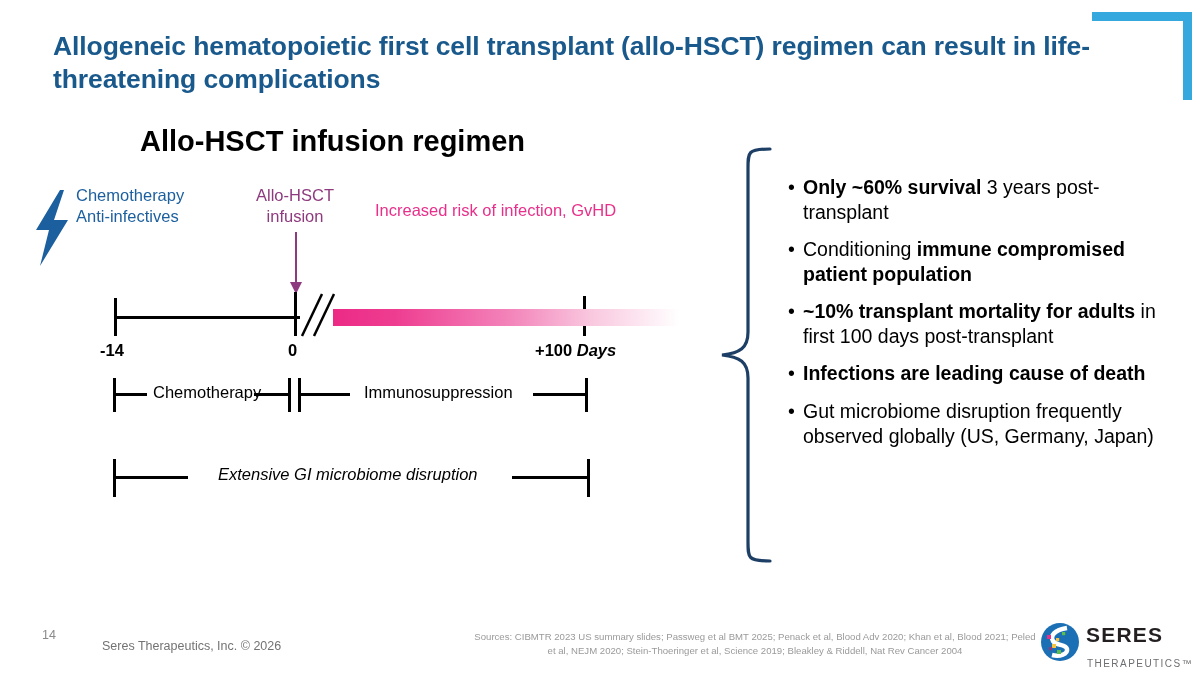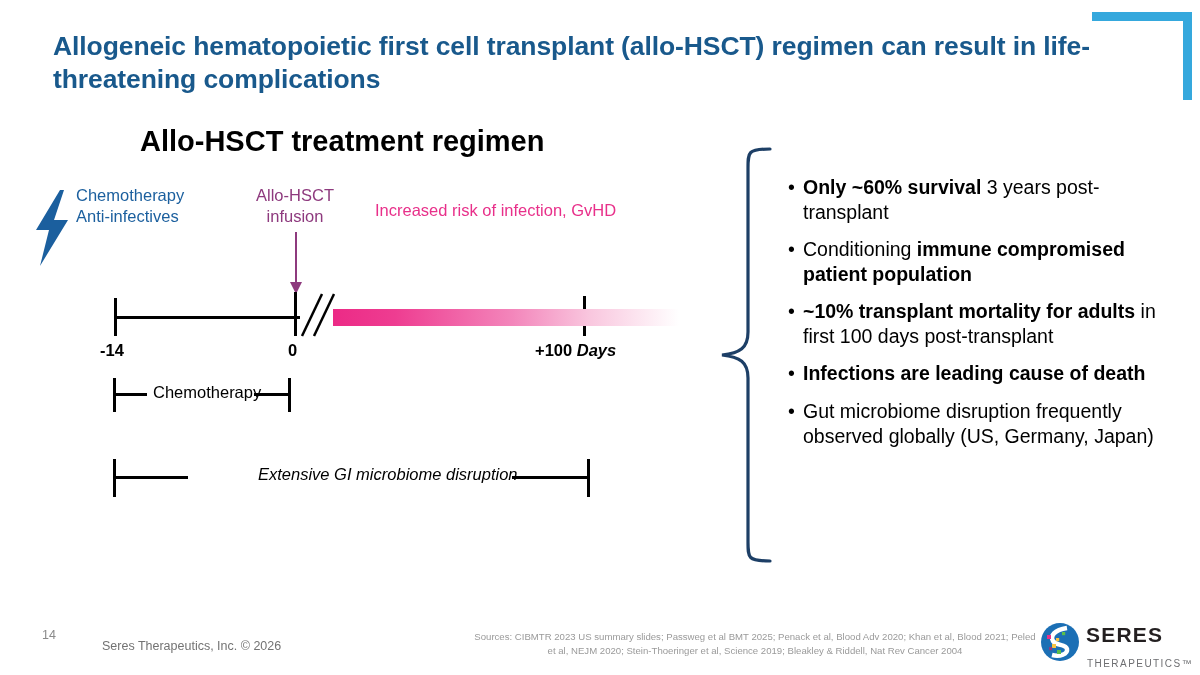--- a/index.html
+++ b/index.html
@@ -80,21 +80,21 @@
   .brk-imm .bar-l{left:0;top:15px;width:52px;}
   .brk-imm .bar-r{left:235px;top:15px;width:52px;}
   .brk-imm .txt{left:66px;top:5px;}
 
   
   .brk-gi{left:113px;top:459px;width:477px;height:38px;}
   .brk-gi .cap-l{left:0;top:0;height:38px;}
   .brk-gi .cap-r{left:474px;top:0;height:38px;}
   .brk-gi .bar-l{left:0;top:17px;width:75px;}
   .brk-gi .bar-r{left:399px;top:17px;width:75px;}
-  .brk-gi .txt{left:105px;top:6px;font-style:italic;margin-left:40px;}
+  .brk-gi .txt{left:105px;top:6px;font-style:italic;}
 
   
   .brace{position:absolute;left:718px;top:146px;width:56px;height:418px;}
 
   .bullets{position:absolute;left:788px;top:175px;width:372px;}
   .bullet{
     display:flex;font-size:19.5px;line-height:1.26;color:#000;
     margin-bottom:13px;
   }
   .bullet .dot{width:15px;flex:0 0 15px;}
@@ -121,21 +121,21 @@
 
   <div class="corner-accent">
     <div class="h"></div>
     <div class="v"></div>
   </div>
 
   <div class="slide-title">Allogeneic hematopoietic first cell transplant (allo-HSCT) regimen can result in life-threatening complications</div>
 
   <div class="diagram">
 
-    <div class="diagram-title">Allo-HSCT treatment regimen</div>
+    <div class="diagram-title">Allo-HSCT infusion regimen</div>
 
     <div class="bolt">
       <svg width="44" height="76" viewBox="0 0 44 76">
         <path d="M30 0 L6 40 L19 40 L10 76 L38 30 L24 30 L34 0 Z" fill="#1b5f9e"></path>
       </svg>
     </div>
 
     <div class="lbl lbl-chemo">
       <span>Chemotherapy</span><br>
       <span>Anti-infectives</span>
@@ -171,20 +171,27 @@
       <span class="days">Days</span></div>
 
     <div class="brk brk-cond">
       <div class="cap cap-l"></div>
       <div class="bar bar-l"></div>
       <div class="txt">Chemotherapy</div>
       <div class="bar bar-r"></div>
       <div class="cap cap-r"></div>
     </div>
 
+    <div class="brk brk-imm">
+      <div class="cap cap-l"></div>
+      <div class="bar bar-l"></div>
+      <div class="txt">Immunosuppression</div>
+      <div class="bar bar-r"></div>
+      <div class="cap cap-r"></div>
+    </div>
 
     <div class="brk brk-gi">
       <div class="cap cap-l"></div>
       <div class="bar bar-l"></div>
       <div class="txt">Extensive GI microbiome disruption</div>
       <div class="bar bar-r"></div>
       <div class="cap cap-r"></div>
     </div>
   </div>
 

